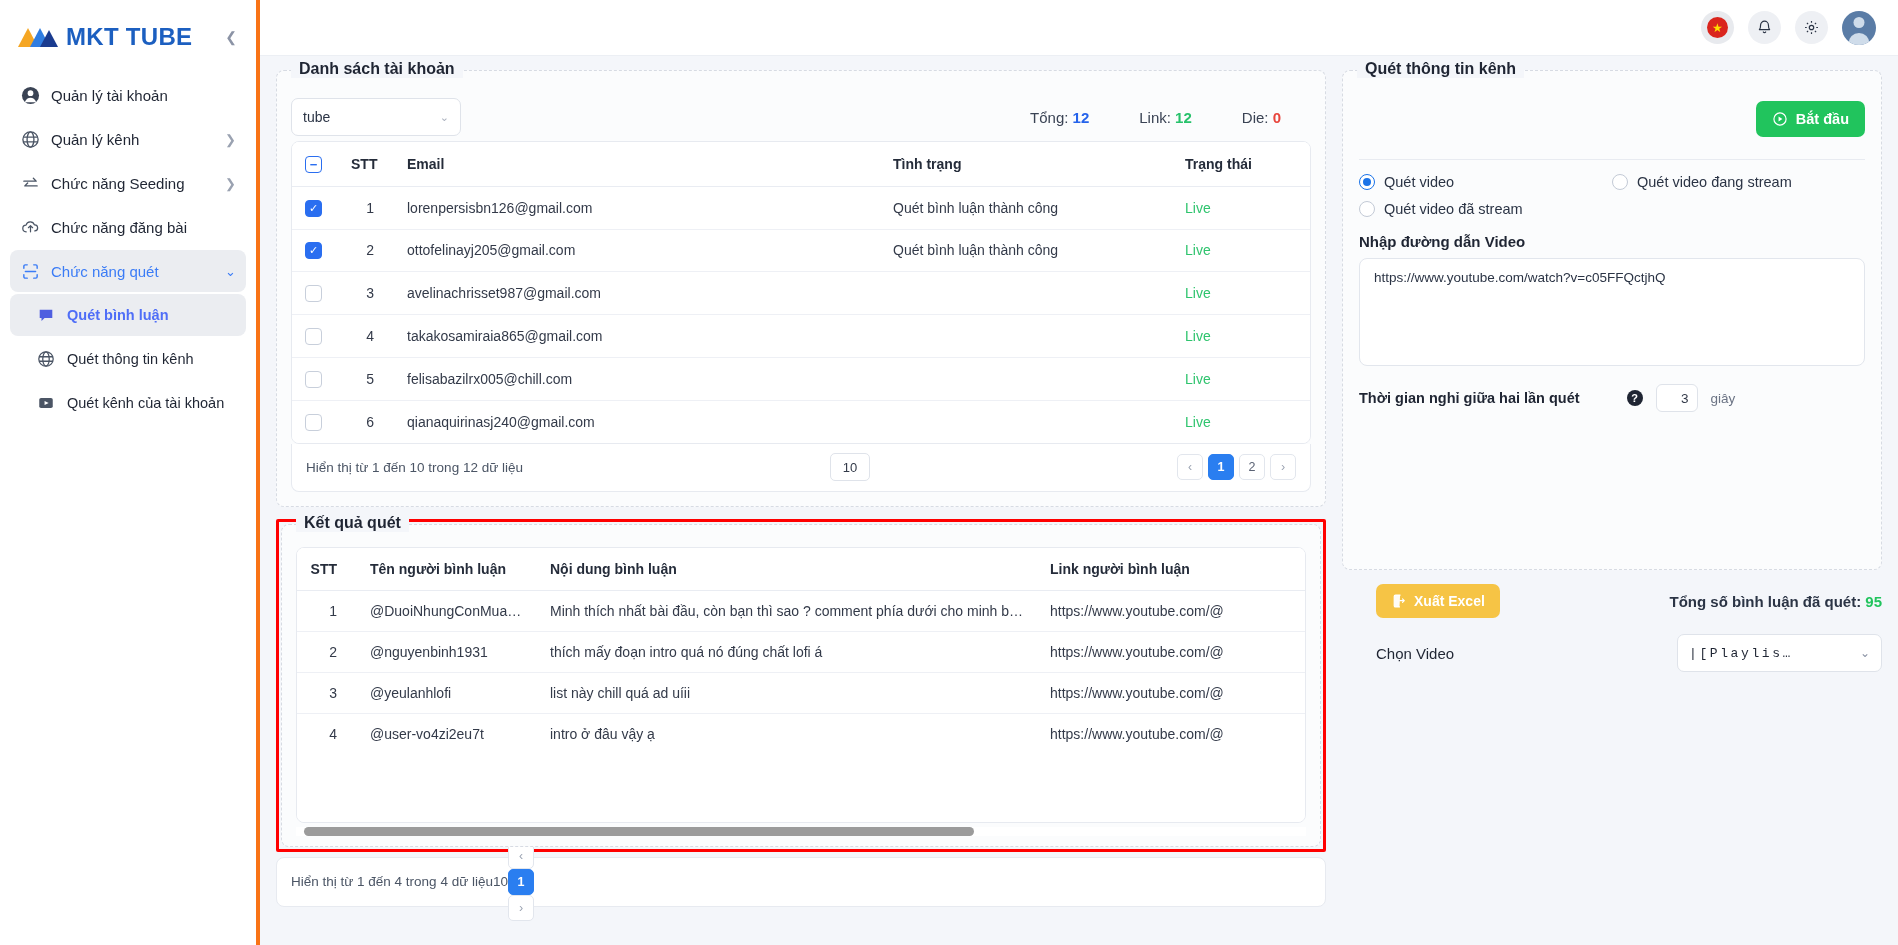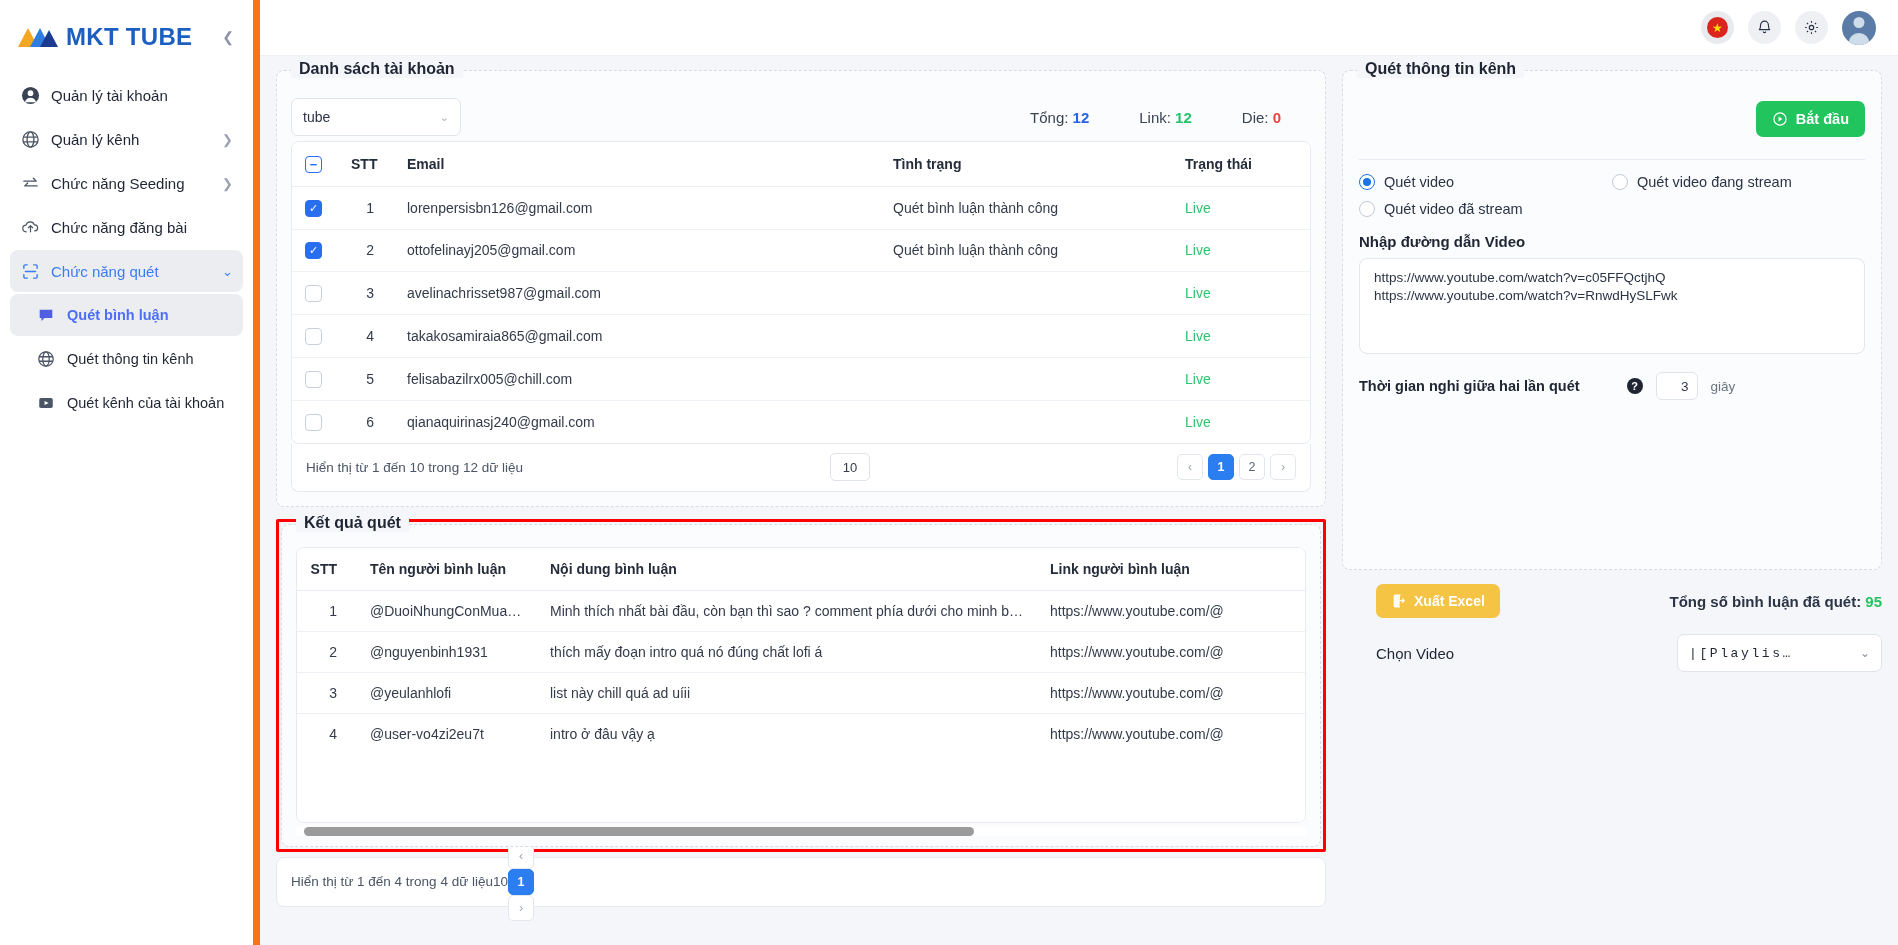--- a/index.html
+++ b/index.html
@@ -9,21 +9,21 @@
     background: #f4f6fa;
     overflow: hidden;
     color: #1f2533;
   }
   .app { display: flex; width: 1898px; height: 945px; }
 
   
   .sidebar {
     width: 260px; flex: 0 0 260px; height: 945px;
     background: #ffffff;
-    border-right: 7px solid #f97316;
+    border-right: 4px solid #f97316;
     padding-top: 4px;
     position: relative;
   }
   .brand-row {
     height: 66px; display: flex; align-items: center;
     padding: 0 14px 0 16px; gap: 6px;
   }
   .brand-logo { width: 44px; height: 30px; flex: 0 0 44px; position: relative; }
   .brand-text {
     font-size: 24px; font-weight: bold; letter-spacing: .3px;
@@ -204,21 +204,21 @@
   }
   .radio { display: flex; align-items: center; gap: 9px; font-size: 14.5px; color: #2b3445; cursor: pointer; }
   .rdo {
     width: 16px; height: 16px; border-radius: 50%; border: 1.5px solid #c3cad6;
     background: #fff; flex: 0 0 16px; display: flex; align-items: center; justify-content: center;
   }
   .rdo.on { border: 1.5px solid #1a73e8; }
   .rdo.on::after { content:""; width: 8px; height: 8px; border-radius: 50%; background: #1a73e8; }
   .field-label { font-size: 15px; font-weight: 600; color: #1f2533; margin: 16px 0 8px 0; }
   .textarea {
-    width: 100%; height: 96px; border: 1px solid #e2e6ed; border-radius: 8px;
+    width: 100%; height: 108px; border: 1px solid #e2e6ed; border-radius: 8px;
     background: #fff; padding: 10px 14px; font-size: 13.5px; color: #2b3445;
     line-height: 1.35; overflow: hidden;
   }
   .sleep-row { display: flex; align-items: center; gap: 13px; margin-top: 18px; }
   .sleep-row .lbl { font-size: 14.5px; font-weight: 600; color: #1f2533; }
   .help-ico {
     width: 16px; height: 16px; border-radius: 50%; background: #1f2533; color: #fff;
     font-size: 11px; font-weight: 700; display: flex; align-items: center; justify-content: center;
     margin-left: 34px;
   }
@@ -591,21 +591,20 @@
             </label>
             <label class="radio">
               <span class="rdo"></span>
               <span>Quét video đã stream</span>
             </label>
           </div>
 
           <div class="field-label">Nhập đường dẫn Video</div>
           <div class="textarea">
             <div id="url-line-1">https://www.youtube.com/watch?v=c05FFQctjhQ</div>
-            <div id="url-line-2">https://www.youtube.com/watch?v=RnwdHySLFwk</div>
           </div>
 
           <div class="sleep-row">
             <span class="lbl">Thời gian nghỉ giữa hai lần quét</span>
             <span class="help-ico">?</span>
             <div class="num-input">3</div>
             <span class="unit">giây</span>
           </div>
         </section>
 

